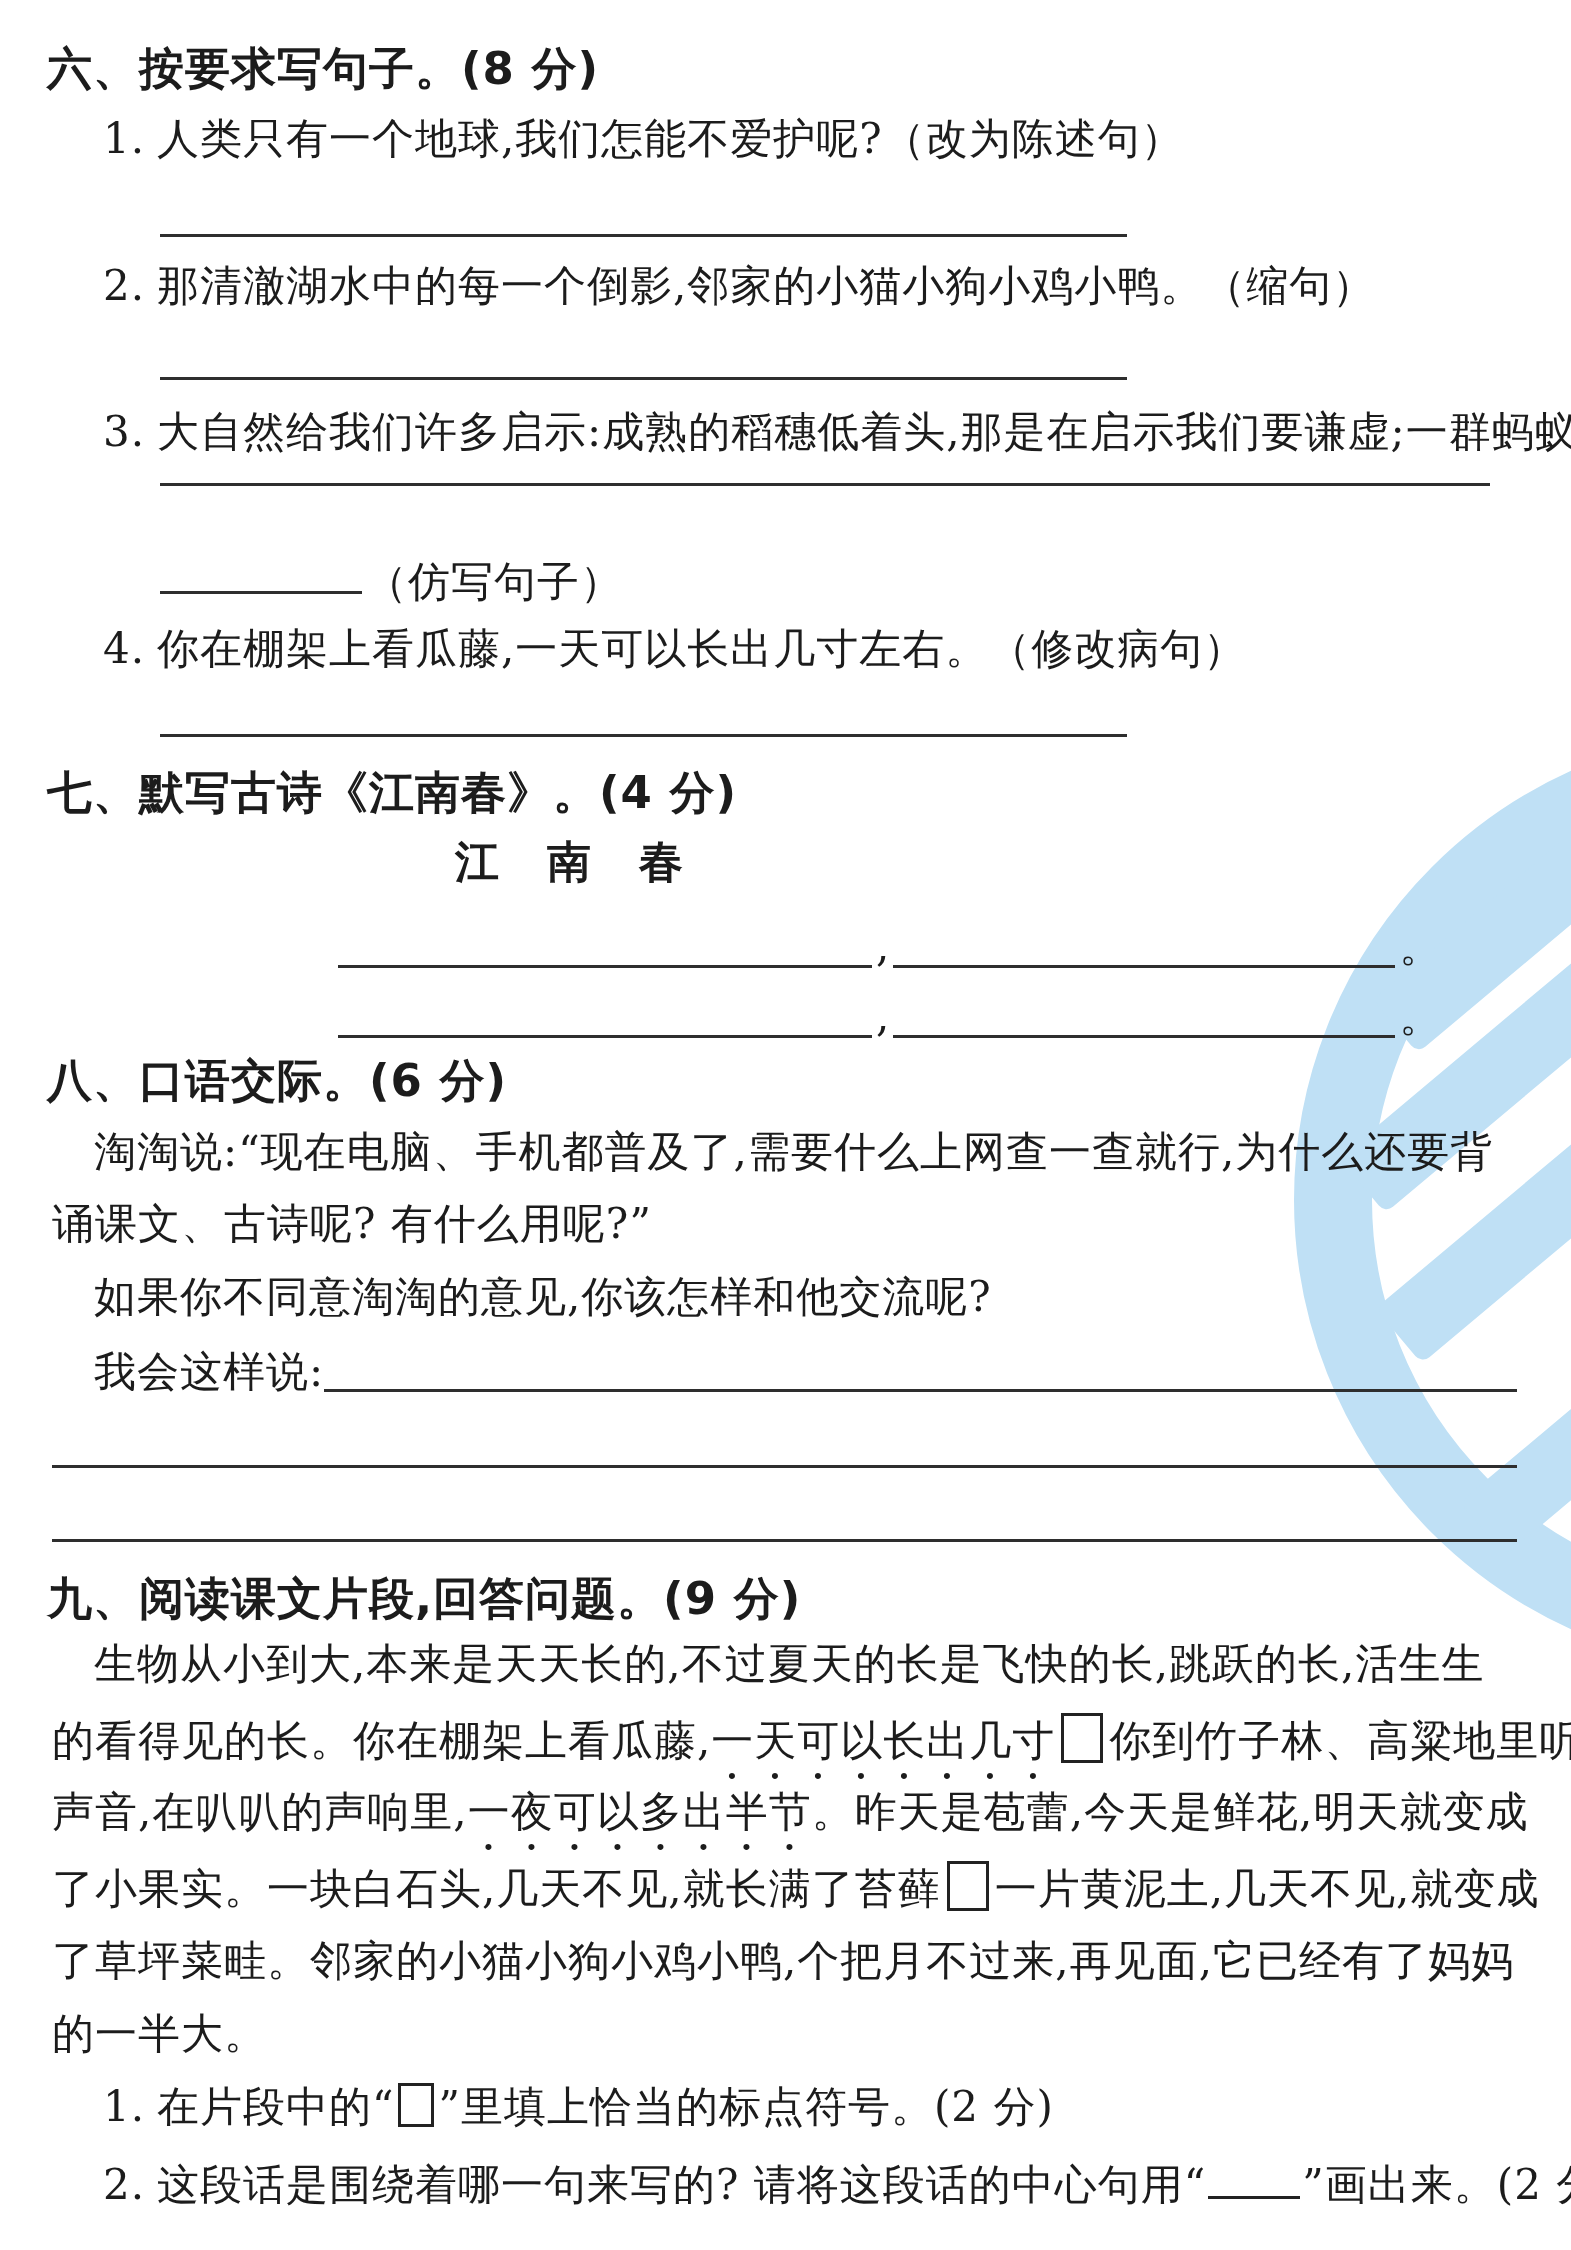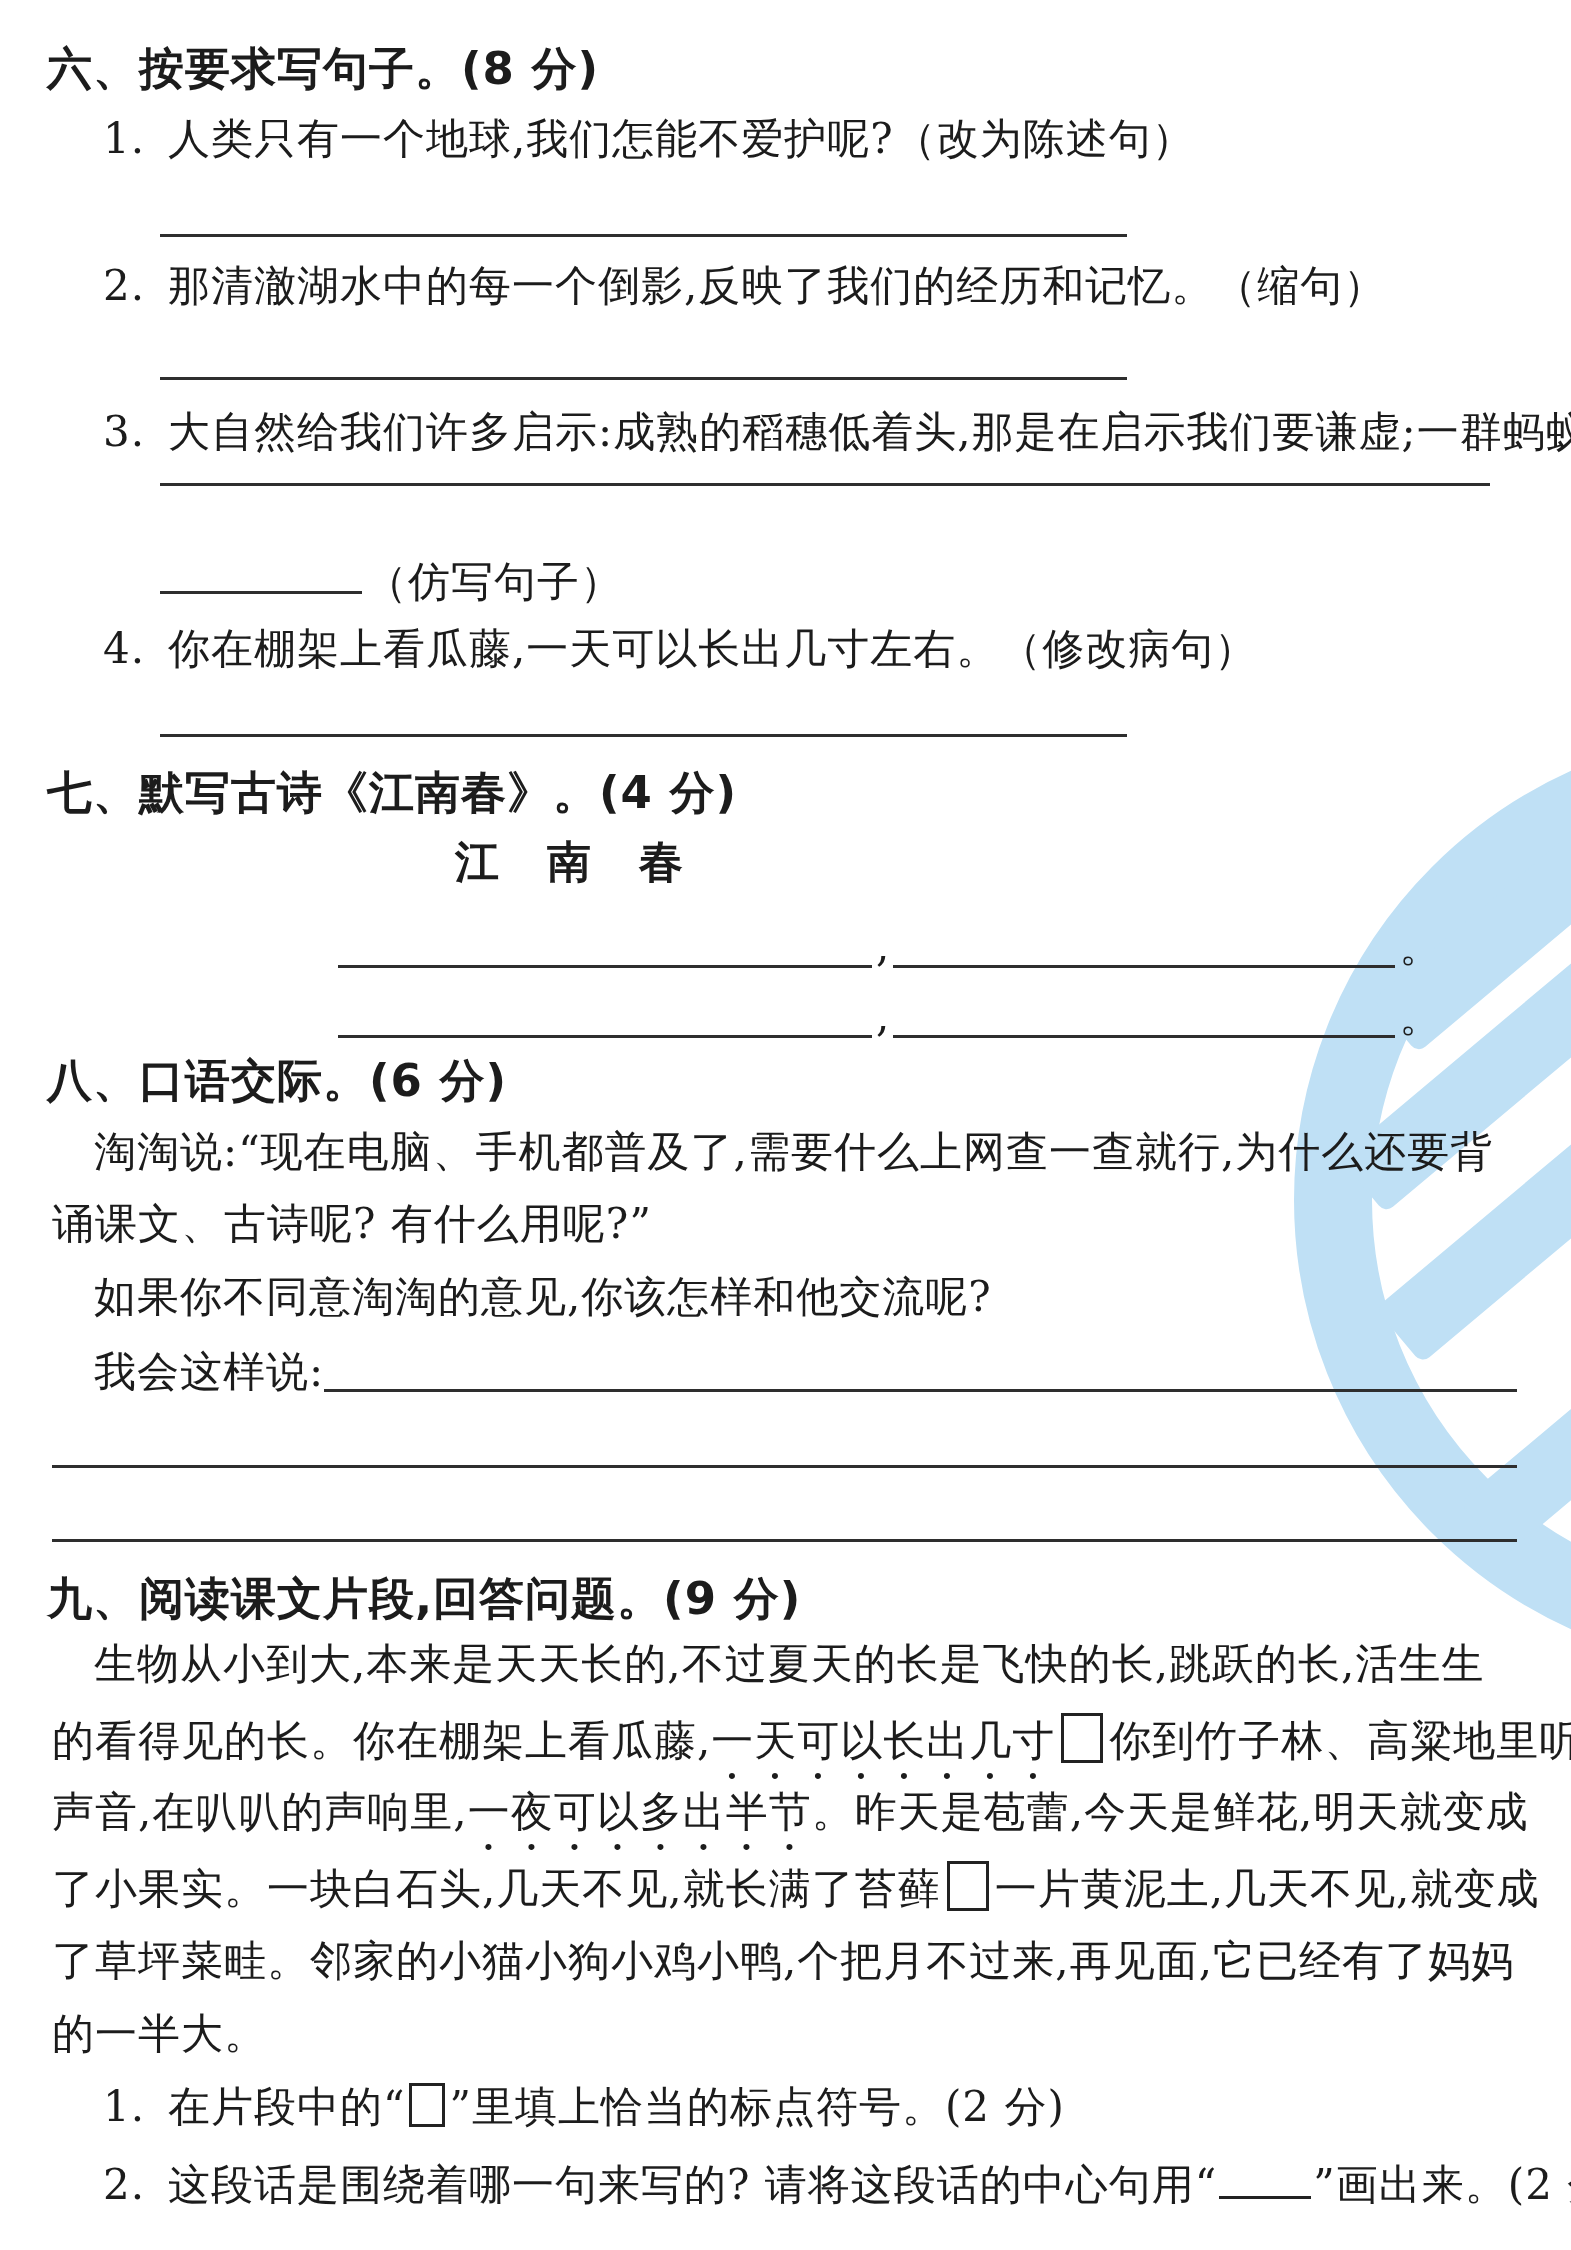--- a/index.html
+++ b/index.html
@@ -10,21 +10,21 @@
   }
   .abs{position:absolute;}
   
   .h{
     font-family:"DejaVu Sans","Liberation Sans",sans-serif;
     font-weight:700;font-size:45px;line-height:1;letter-spacing:1px;white-space:nowrap;
   }
   
   .t{font-size:42px;line-height:1.15;letter-spacing:1px;white-space:nowrap;}
   .num{position:absolute;left:103px;}
-  .txt{position:absolute;left:168px;}
+  .txt{position:absolute;left:157px;}
   .ind1{left:94px;}  
   .body-left{left:52px;}
   .uline{position:absolute;border-bottom:3px solid #2e2e2e;height:0;}
   .fillrow{position:absolute;display:flex;align-items:flex-end;}
   .fill{flex:1;border-bottom:3px solid #2e2e2e;margin-bottom:4px;min-width:40px;}
   .emph{
     -webkit-text-emphasis:filled dot;-webkit-text-emphasis-position:under right;
     text-emphasis:filled dot;text-emphasis-position:under right;
   }
   .pbox{display:inline-block;width:36px;height:44px;border:3px solid #222;
@@ -57,21 +57,21 @@
 
 <div class="content">
 
   <div class="abs h" style="left:47px;top:46px">六、按要求写句子。(8 分)</div>
 
   <div class="abs t num" style="top:115px">1.</div>
   <div class="abs t txt" style="top:115px">人类只有一个地球,我们怎能不爱护呢?（改为陈述句）</div>
   <div class="uline" style="left:160px;top:234px;width:967px"></div>
 
   <div class="abs t num" style="top:262px">2.</div>
-  <div class="abs t txt" style="top:262px">那清澈湖水中的每一个倒影,反映了我们的经历和记忆。（缩句）</div>
+  <div class="abs t txt" style="top:262px">那清澈湖水中的每一个倒影,邻家的小猫小狗小鸡小鸭。（缩句）</div>
   <div class="uline" style="left:160px;top:377px;width:967px"></div>
 
   <div class="abs t num" style="top:408px">3.</div>
   <div class="abs t txt" style="top:408px">大自然给我们许多启示:成熟的稻穗低着头,那是在启示我们要谦虚;一群蚂蚁</div>
   <div class="fillrow" style="left:160px;top:483px;width:1330px">
     <span class="fill"></span>
   </div>
   <div class="uline" style="left:160px;top:591px;width:202px"></div>
   <div class="abs t" style="left:365px;top:558px">（仿写句子）</div>
 

